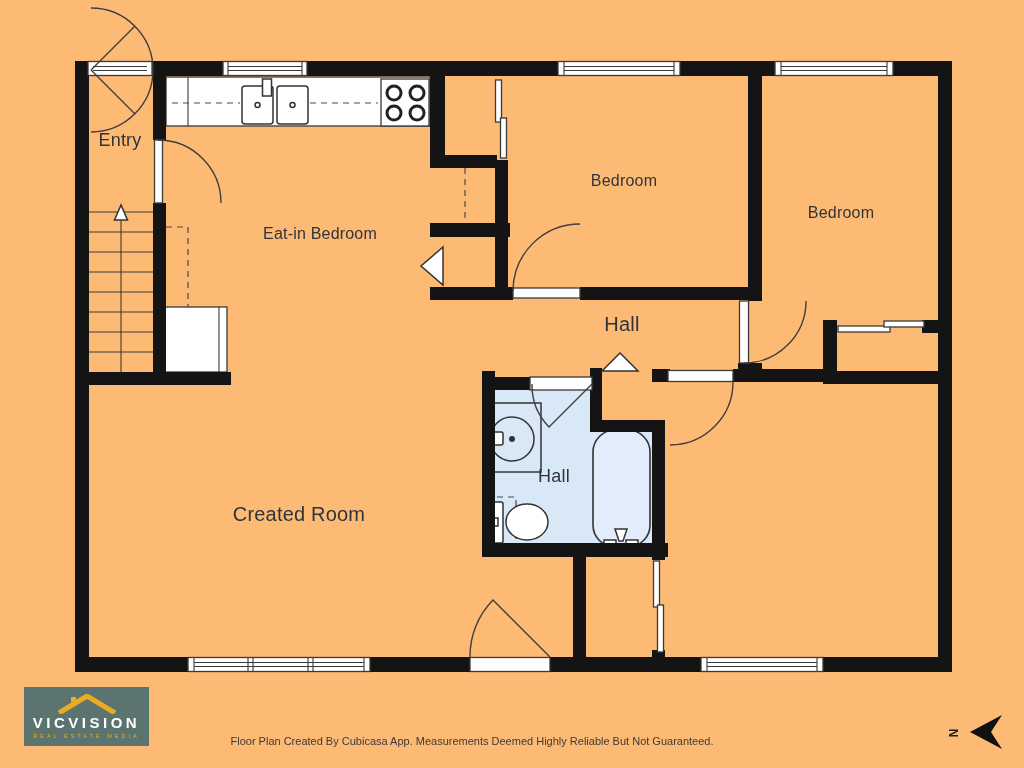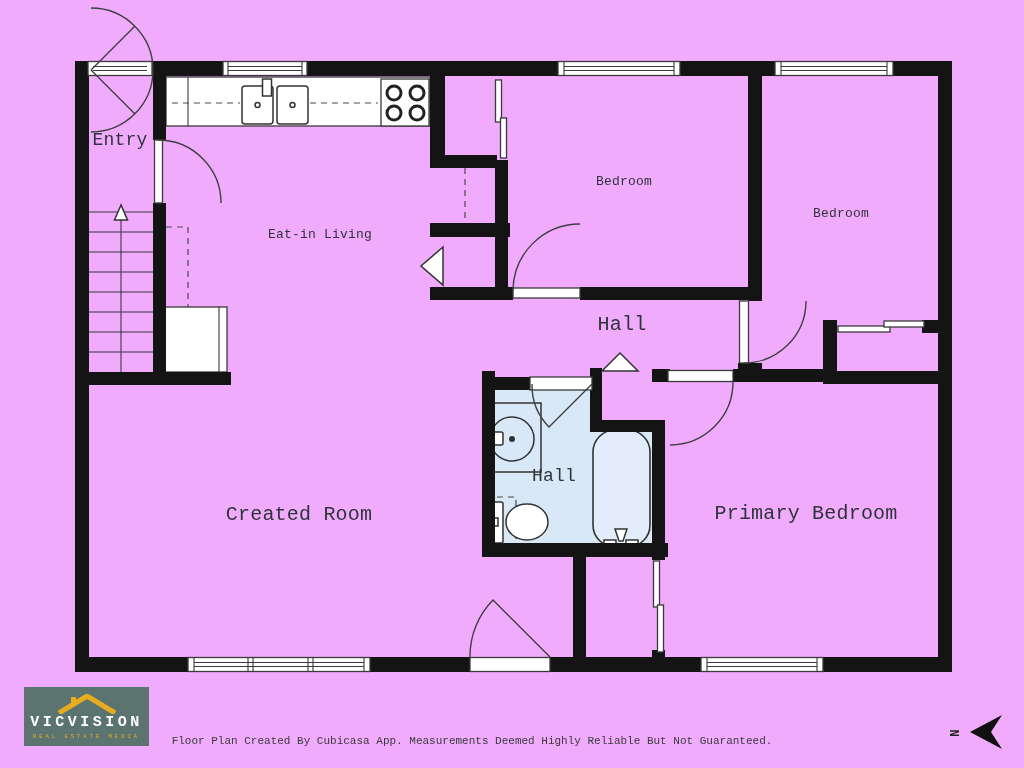--- a/index.html
+++ b/index.html
@@ -1,35 +1,35 @@
 <!DOCTYPE html>
 <html style="--wall: #141414; --bath: #d9e8f7; --line: #3a3a3a; --label: #30343a; --logo-bg: #5b7470; --logo-accent: #e7ac1f;"><head>
 <meta charset="utf-8">
 <style>
   :root{
     --wall:#141414; --line:#3a3a3a; --bath:#d9e8f7; --label:#30343a;
     --logo-bg:#5b7470; --logo-accent:#e7ac1f;
   }
   html,body{margin:0;padding:0;background:#fff;}
-  #stage{position:relative;width:1024px;height:768px;background:#f0abfc;overflow:hidden;
-         font-family:Liberation Mono, monospace;}
+  #stage{position:relative;width:1024px;height:768px;background:#fdba74;overflow:hidden;
+         font-family:Liberation Sans, sans-serif;}
   #plan-svg{position:absolute;left:0;top:0;}
   .wall{fill:var(--wall);stroke:none;}
   .thin{stroke:var(--line);stroke-width:1.1;fill:none;}
   .dash{stroke:#4a4a4a;stroke-width:1.2;fill:none;stroke-dasharray:6 5;}
   .wht{fill:#ffffff;stroke:var(--line);stroke-width:1.3;}
   .arc{fill:none;stroke:#3f3f3f;stroke-width:1.4;}
   .fix{fill:#ffffff;stroke:#333;stroke-width:1.5;}
   .fixn{fill:none;stroke:#333;stroke-width:1.5;}
   .bathfill{fill:var(--bath);}
   .tub{fill:#e2ecfa;stroke:#333;stroke-width:1.6;}
   .burner{fill:#fff;stroke:#222;stroke-width:3;}
   .lbl{position:absolute;transform:translate(-50%,-50%);color:var(--label);
        white-space:nowrap;letter-spacing:.2px;}
-  .lbl-18{font-size:18px;} .lbl-19{font-size:13px;} .lbl-20{font-size:20px;}
+  .lbl-18{font-size:18px;} .lbl-19{font-size:16px;} .lbl-20{font-size:20px;}
   #logo{position:absolute;left:24px;top:687px;width:125px;height:59px;
         background:var(--logo-bg);display:flex;flex-direction:column;
         align-items:center;justify-content:center;}
   #logo .roof{margin-bottom:1px;}
   #logo .name{color:#fff;font-weight:bold;font-size:15px;letter-spacing:3.5px;
               line-height:15px;}
   #logo .tag{color:var(--logo-accent);font-size:5.5px;letter-spacing:3px;
              margin-top:3px;}
   #footer{position:absolute;left:0;top:735px;width:944px;text-align:center;
           font-size:11px;color:#3b3b3b;}
@@ -211,27 +211,26 @@
         <rect class="wht" x="884" y="321" width="40" height="6"></rect>
       </g>
       <g>
         <rect class="wht" x="653.5" y="561" width="6" height="46"></rect>
         <rect class="wht" x="657.5" y="605" width="6" height="47"></rect>
       </g>
     </g>
   </svg>
 
   <div class="lbl lbl-18" style="left:120px;top:140px;">Entry</div>
-  <div class="lbl lbl-19" style="left:320px;top:234px;">Eat-in Living</div>
+  <div class="lbl lbl-19" style="left:320px;top:234px;">Eat-in Bedroom</div>
   <div class="lbl lbl-19" style="left:624px;top:181px;">Bedroom</div>
   <div class="lbl lbl-19" style="left:841px;top:213px;">Bedroom</div>
   <div class="lbl lbl-20" style="left:622px;top:324px;">Hall</div>
   <div class="lbl lbl-18" style="left:554px;top:476px;">Hall</div>
   <div class="lbl lbl-20" style="left:299px;top:514px;">Created Room</div>
-  <div class="lbl lbl-20" style="left:806px;top:513px;">Primary Bedroom</div>
 
   <div id="logo">
     <svg class="roof" width="70" height="20" viewBox="0 0 70 20">
       <polyline points="7,19 35,2 63,19" fill="none" stroke="var(--logo-accent)" stroke-width="5"></polyline>
       <rect x="19" y="3" width="5" height="9" fill="var(--logo-accent)"></rect>
     </svg>
     <div class="name">VICVISION</div>
     <div class="tag">REAL ESTATE MEDIA</div>
   </div>
 

